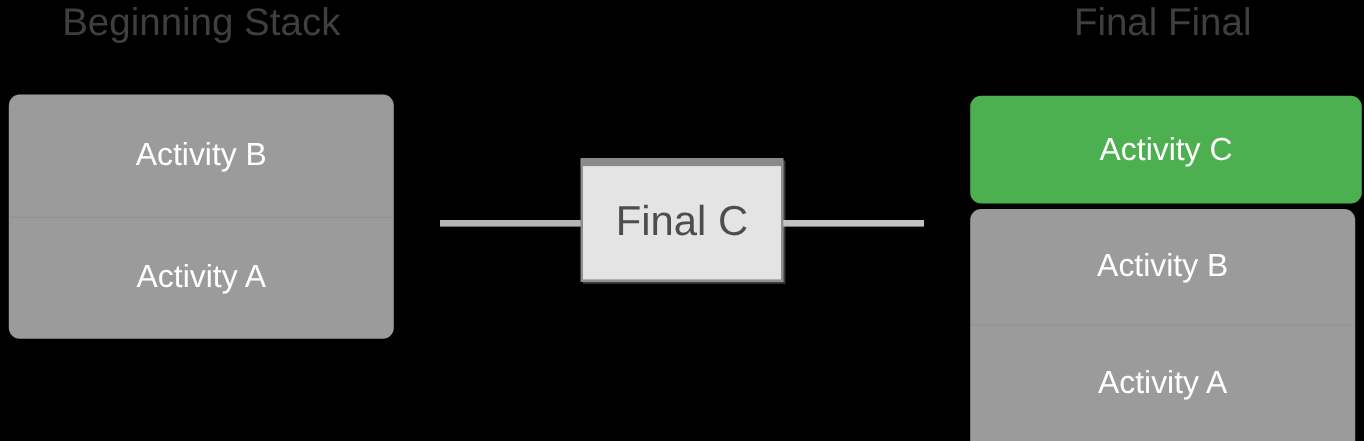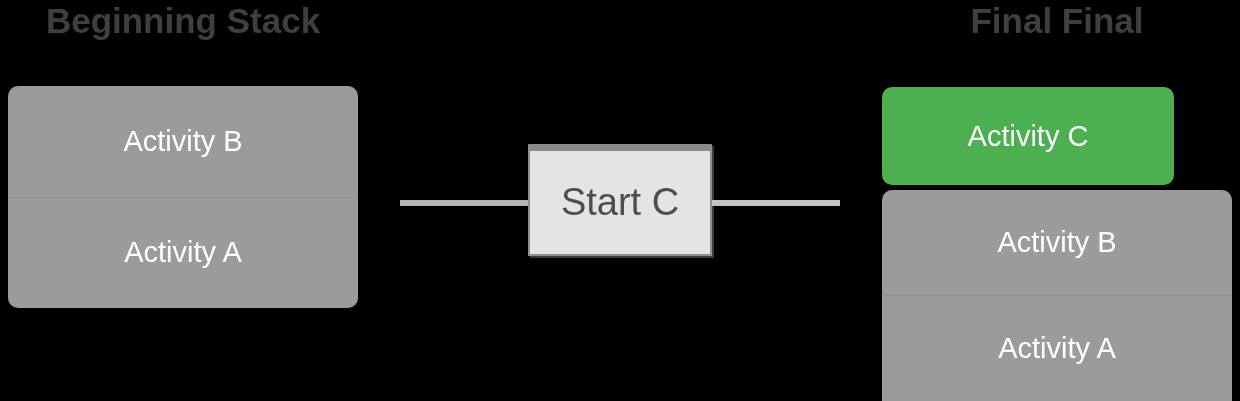--- a/index.html
+++ b/index.html
@@ -15,21 +15,21 @@
     width: 1240px; height: 401px;
     background: var(--background, #000);
   }
   .heading {
     position: absolute;
     top: 0;
     width: 350px;
     line-height: 42px;
     text-align: center;
     font-size: 35px;
-    font-weight: bold;
+    font-weight: normal;
     color: var(--heading-text, #3f3f3f);
     white-space: nowrap;
   }
   .heading-left  { left: 8px; }
   .heading-right { left: 882px; }
 
   .stack-card {
     position: absolute;
     width: 350px;
     background: var(--card-gray, #9b9b9b);
@@ -80,21 +80,21 @@
   .action-label {
     color: var(--action-box-text, #4d4d4d);
     font-size: 38px;
     font-weight: normal;
     white-space: nowrap;
   }
 
   .green-card {
     position: absolute;
     left: 882px; top: 87px;
-    width: 292px; height: 98px;
+    width: 356px; height: 98px;
     background: var(--highlight-green, #4caf50);
     border-radius: 10px;
     box-shadow: -5px 3px 7px rgba(0,0,0,0.6);
     display: flex;
     align-items: center;
     justify-content: center;
   }
   .right-gray-card {
     left: 882px; top: 190px;
     height: 211px;
@@ -127,21 +127,21 @@
       <span class="activity-label">Activity B</span>
     </div>
     <div class="card-row">
       <span class="activity-label">Activity A</span>
     </div>
   </div>
 
   <div class="connector connector-left"></div>
 
   <div class="action-box">
-    <span class="action-label">Start C</span>
+    <span class="action-label">Final C</span>
   </div>
 
   <div class="connector connector-right"></div>
 
   <div class="green-card">
     <span class="activity-label">Activity C</span>
   </div>
 
   <div class="stack-card right-gray-card">
     <div class="card-row">

